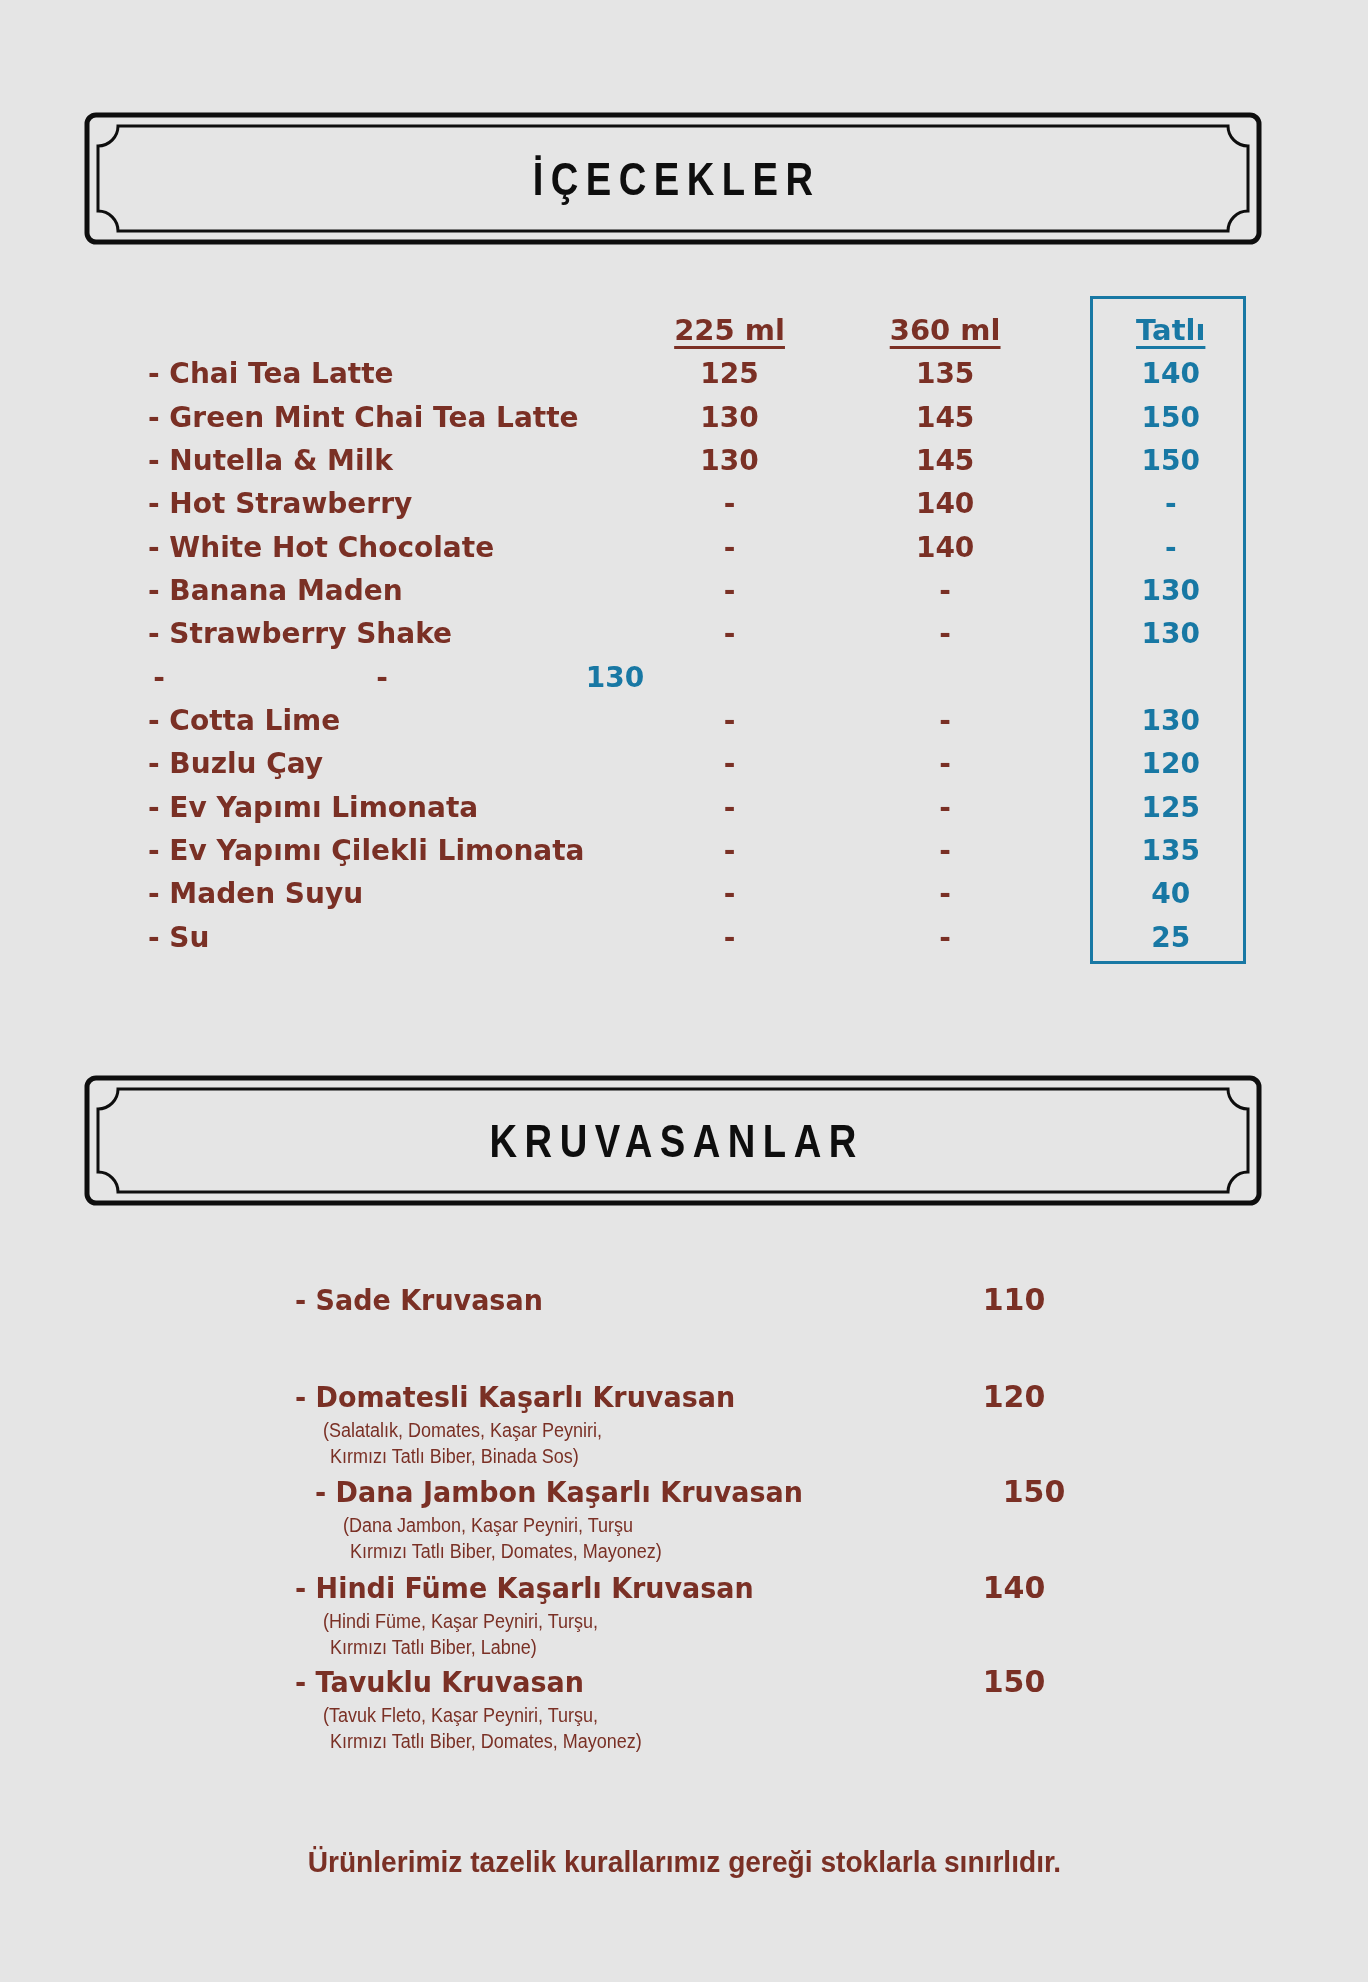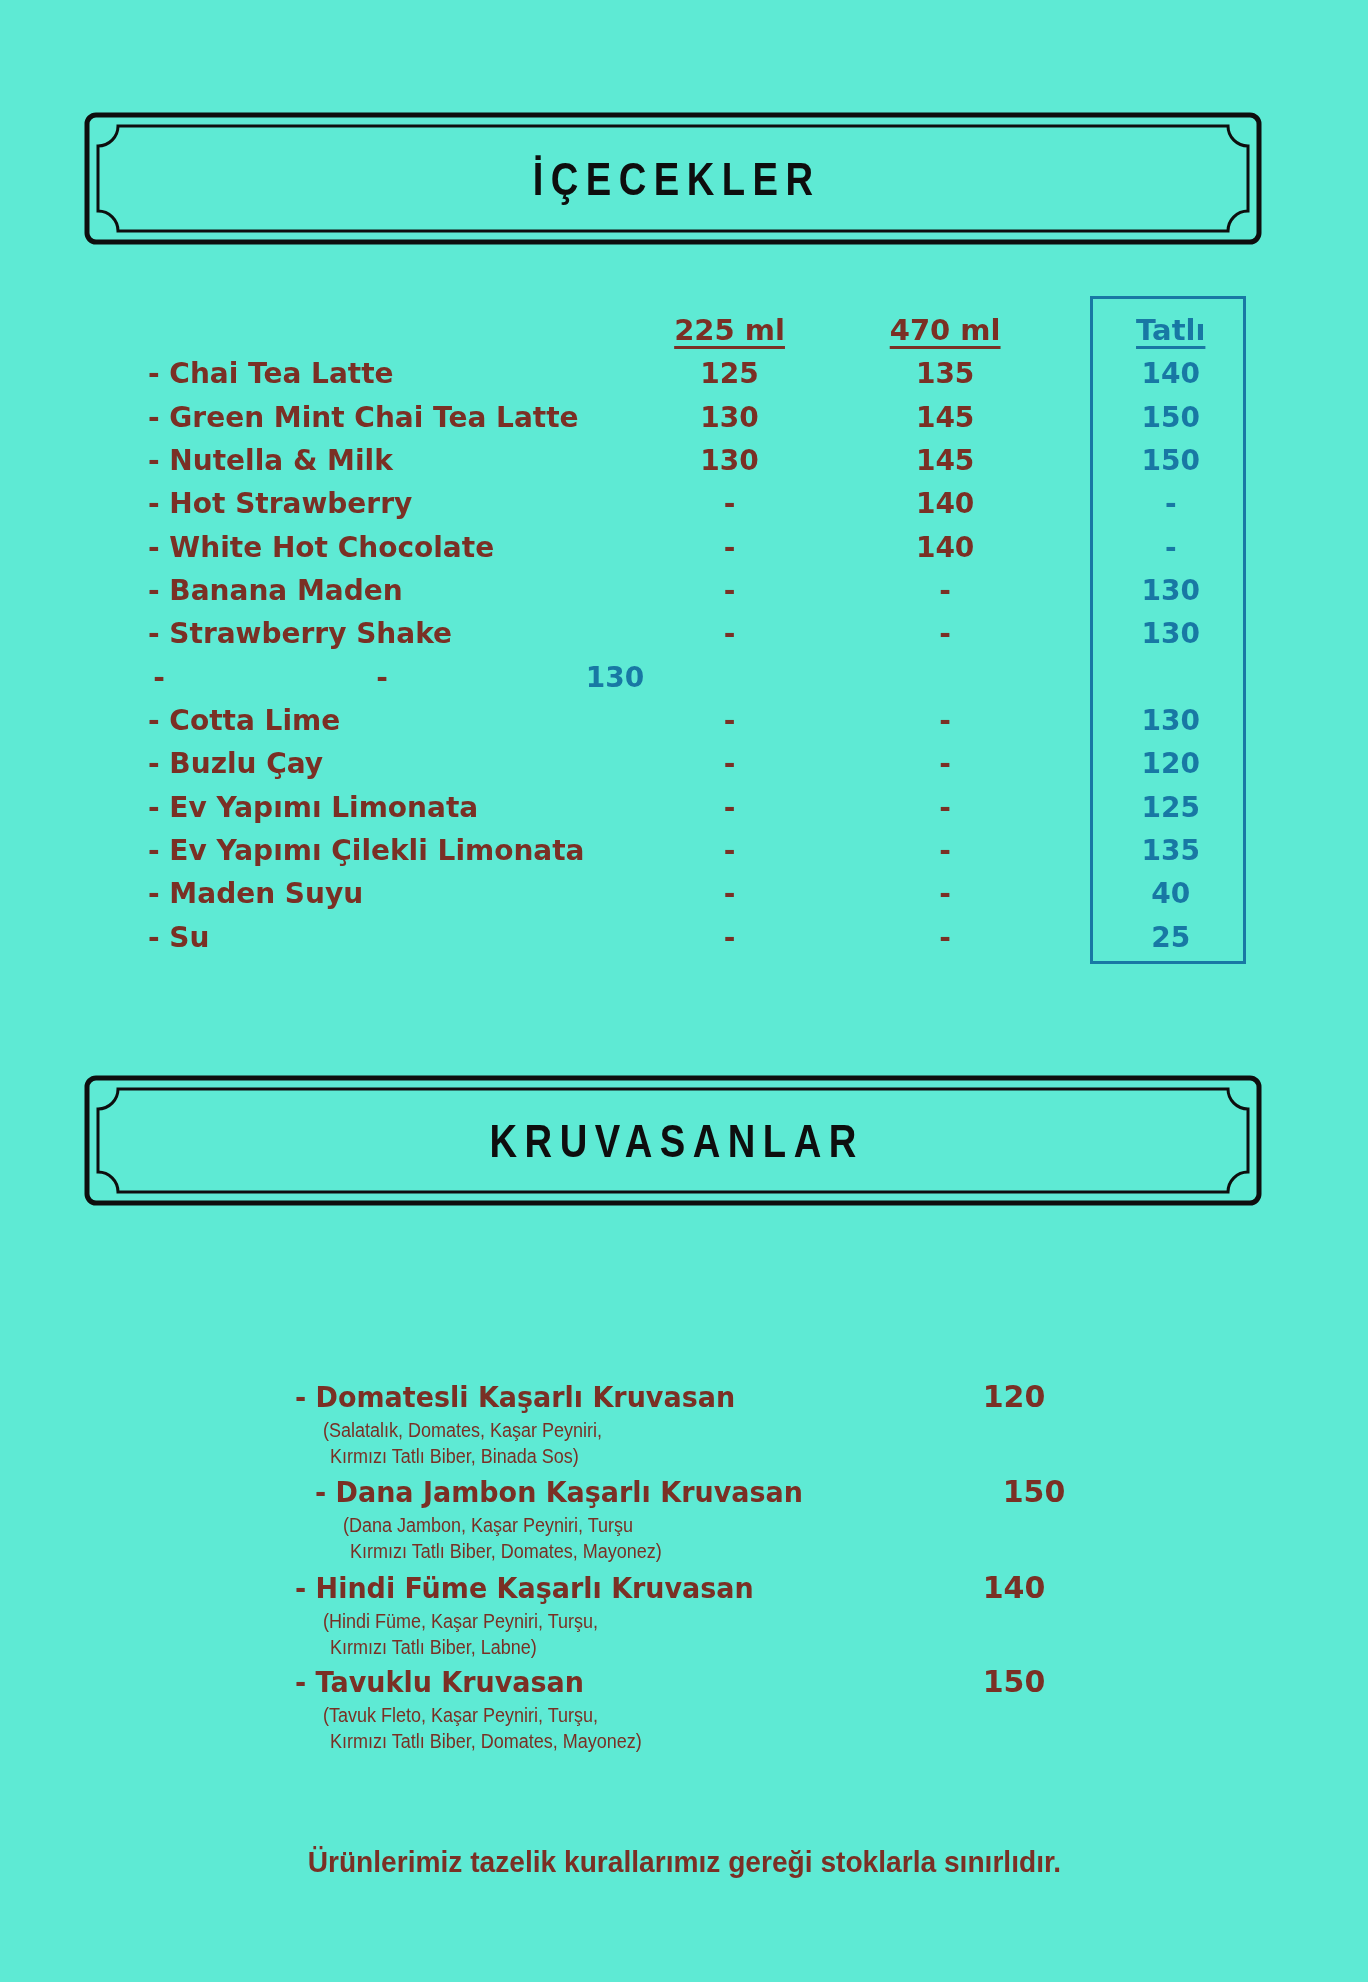--- a/index.html
+++ b/index.html
@@ -1,16 +1,16 @@
 <!DOCTYPE html>
 <html><head>
 <meta charset="utf-8">
 <style>
   html,body { margin:0; padding:0; background:#ffffff; }
-  .page { position:relative; width:1368px; height:1982px; background:#5eead4; overflow:hidden;
+  .page { position:relative; width:1368px; height:1982px; background:#e5e5e5; overflow:hidden;
           font-family:"DejaVu Sans", sans-serif; }
 
   
   .frame { position:absolute; left:84px; width:1178px; }
   #frame-drinks { top:112px; height:133px; }
   #frame-croissants { top:1075px; height:131px; }
   .frame svg { position:absolute; left:0; top:0; }
   .ftitle { position:absolute; left:0; top:0; width:100%; height:100%;
             display:flex; align-items:center; justify-content:center; }
   .ftitle span { font-family:"Liberation Sans", sans-serif; font-weight:bold;
@@ -61,21 +61,21 @@
       <span>İÇECEKLER</span>
     </div>
   </div>
 
   <div class="coldbox"></div>
 
   <div class="drinks">
     <div class="drow dhead">
       <div class="dname"></div>
       <div class="dc c1">225 ml</div>
-      <div class="dc c2">470 ml</div>
+      <div class="dc c2">360 ml</div>
       <div class="dc c3">Tatlı</div>
     </div>
 
     <div class="drow">
       <div class="dname">- Chai Tea Latte</div>
       <div class="dc c1">125</div>
       <div class="dc c2">135</div>
       <div class="dc c3">140</div>
     </div>
     <div class="drow">
@@ -160,20 +160,26 @@
   <div class="frame" id="frame-croissants">
     <svg width="1178" height="131" viewBox="0 0 1178 131">
       <rect x="3" y="3" width="1172" height="125" rx="9" fill="none" stroke="#0e0e0e" stroke-width="5"></rect>
       <path d="M 34 14 L 1144 14 A 20 20 0 0 0 1164 34 L 1164 97 A 20 20 0 0 0 1144 117 L 34 117 A 20 20 0 0 0 14 97 L 14 34 A 20 20 0 0 0 34 14 Z" fill="none" stroke="#0e0e0e" stroke-width="3"></path>
     </svg>
     <div class="ftitle">
       <span>KRUVASANLAR</span>
     </div>
   </div>
 
+  <div class="citem" id="citem-0">
+    <span class="cname">- Sade Kruvasan</span>
+    <div class="cdesc l1"></div>
+    <div class="cdesc l2"></div>
+    <div class="cprice">110</div>
+  </div>
   <div class="citem" id="citem-1">
     <span class="cname">- Domatesli Kaşarlı Kruvasan</span>
     <div class="cdesc l1">(Salatalık, Domates, Kaşar Peyniri,</div>
     <div class="cdesc l2">Kırmızı Tatlı Biber, Binada Sos)</div>
     <div class="cprice">120</div>
   </div>
   <div class="citem" id="citem-2">
     <span class="cname">- Dana Jambon Kaşarlı Kruvasan</span>
     <div class="cdesc l1">(Dana Jambon, Kaşar Peyniri, Turşu</div>
     <div class="cdesc l2">Kırmızı Tatlı Biber, Domates, Mayonez)</div>

